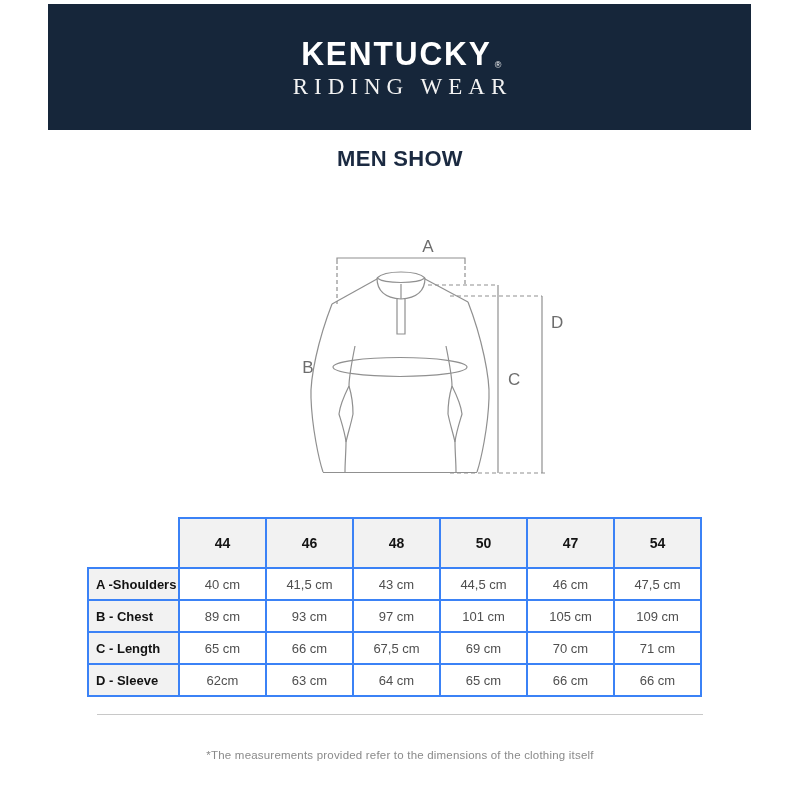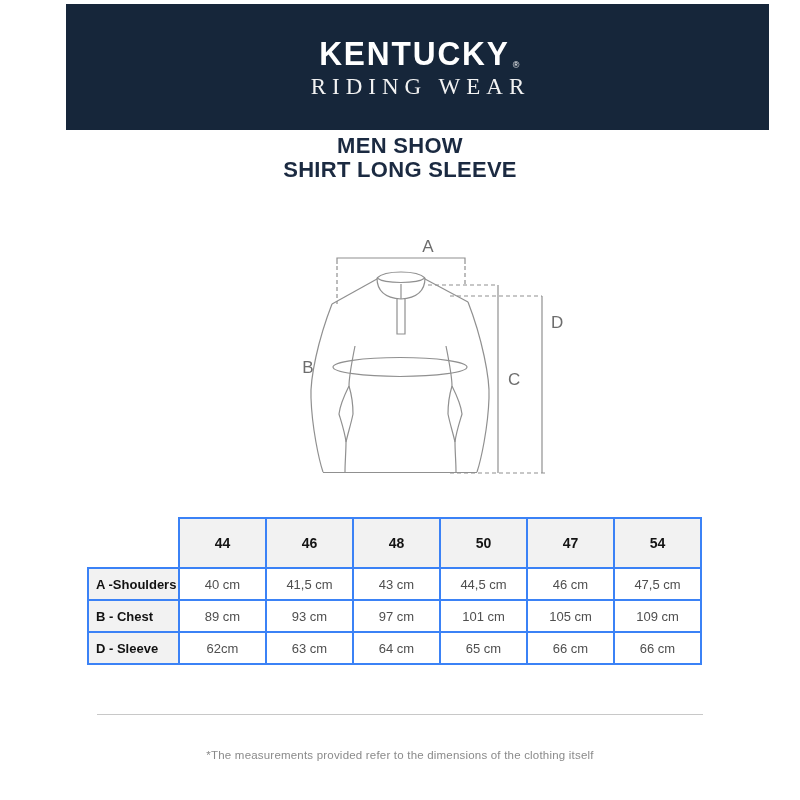--- a/index.html
+++ b/index.html
@@ -3,39 +3,39 @@
 <meta charset="utf-8">
 <style>
   html,body { margin:0; padding:0; background:#ffffff; }
   .page {
     position:relative; width:800px; height:800px; background:#ffffff;
     font-family:"Liberation Sans", sans-serif; overflow:hidden;
   }
 
   
   .banner {
-    position:absolute; left:66px; top:4px; width:703px; height:126px;
+    position:absolute; left:48px; top:4px; width:703px; height:126px;
     background:#16263a; display:flex; flex-direction:column;
     align-items:center; justify-content:center;
   }
   .logo-line { display:flex; align-items:flex-start; }
   .logo-text {
     display:inline-block; font-size:34px; font-weight:700; color:#ffffff;
     letter-spacing:2px; transform:scaleX(.93); transform-origin:center;
     line-height:1;
   }
   .reg { color:#ffffff; font-size:9px; position:relative; top:24px; left:-4px; }
   .tagline {
     font-family:"Liberation Serif", serif; font-size:23px; color:#f2f2f2;
     letter-spacing:6px; margin-top:5px; padding-left:6px; line-height:1;
   }
 
   
   .title {
-    position:absolute; left:0; top:134px; width:800px; text-align:center;
+    position:absolute; left:0; top:147px; width:800px; text-align:center;
     font-size:22px; font-weight:700; color:#1b2a41; line-height:24px;
     letter-spacing:.3px;
   }
 
   
   .diagram { position:absolute; left:278px; top:228px; }
   .diagram text {
     font-family:"Liberation Sans", sans-serif; font-size:17px; fill:#6d6d6d;
   }
 
@@ -80,21 +80,20 @@
   <div class="banner">
     <div class="logo-line">
       <span class="logo-text">KENTUCKY</span>
       <span class="reg">®</span>
     </div>
     <div class="tagline">RIDING WEAR</div>
   </div>
 
   <div class="title">
     <div>MEN SHOW</div>
-    <div>SHIRT LONG SLEEVE</div>
   </div>
 
   <svg class="diagram" width="330" height="265" viewBox="0 0 330 265">
     <g fill="none" stroke="#909090" stroke-width="1.2">
 
       <path d="M 99 50 C 107 42, 139 42, 147 50"></path>
       <path d="M 99 50 C 107 56, 139 56, 147 50"></path>
       <path d="M 99 50 C 99 63, 108 70, 123 71 C 138 70, 147 63, 147 50"></path>
       <path d="M 123 56 L 123 71"></path>
 
@@ -170,20 +169,29 @@
         <td class="last-col">47,5 cm</td>
       </tr>
       <tr>
         <td class="row-label">B - Chest</td>
         <td>89 cm</td>
         <td>93 cm</td>
         <td>97 cm</td>
         <td>101 cm</td>
         <td>105 cm</td>
         <td class="last-col">109 cm</td>
+      </tr>
+      <tr>
+        <td class="row-label">C - Length</td>
+        <td>65 cm</td>
+        <td>66 cm</td>
+        <td>67,5 cm</td>
+        <td>69 cm</td>
+        <td>70 cm</td>
+        <td class="last-col">71 cm</td>
       </tr>
       <tr class="last-row">
         <td class="row-label">D - Sleeve</td>
         <td>62cm</td>
         <td>63 cm</td>
         <td>64 cm</td>
         <td>65 cm</td>
         <td>66 cm</td>
         <td class="last-col">66 cm</td>
       </tr>

